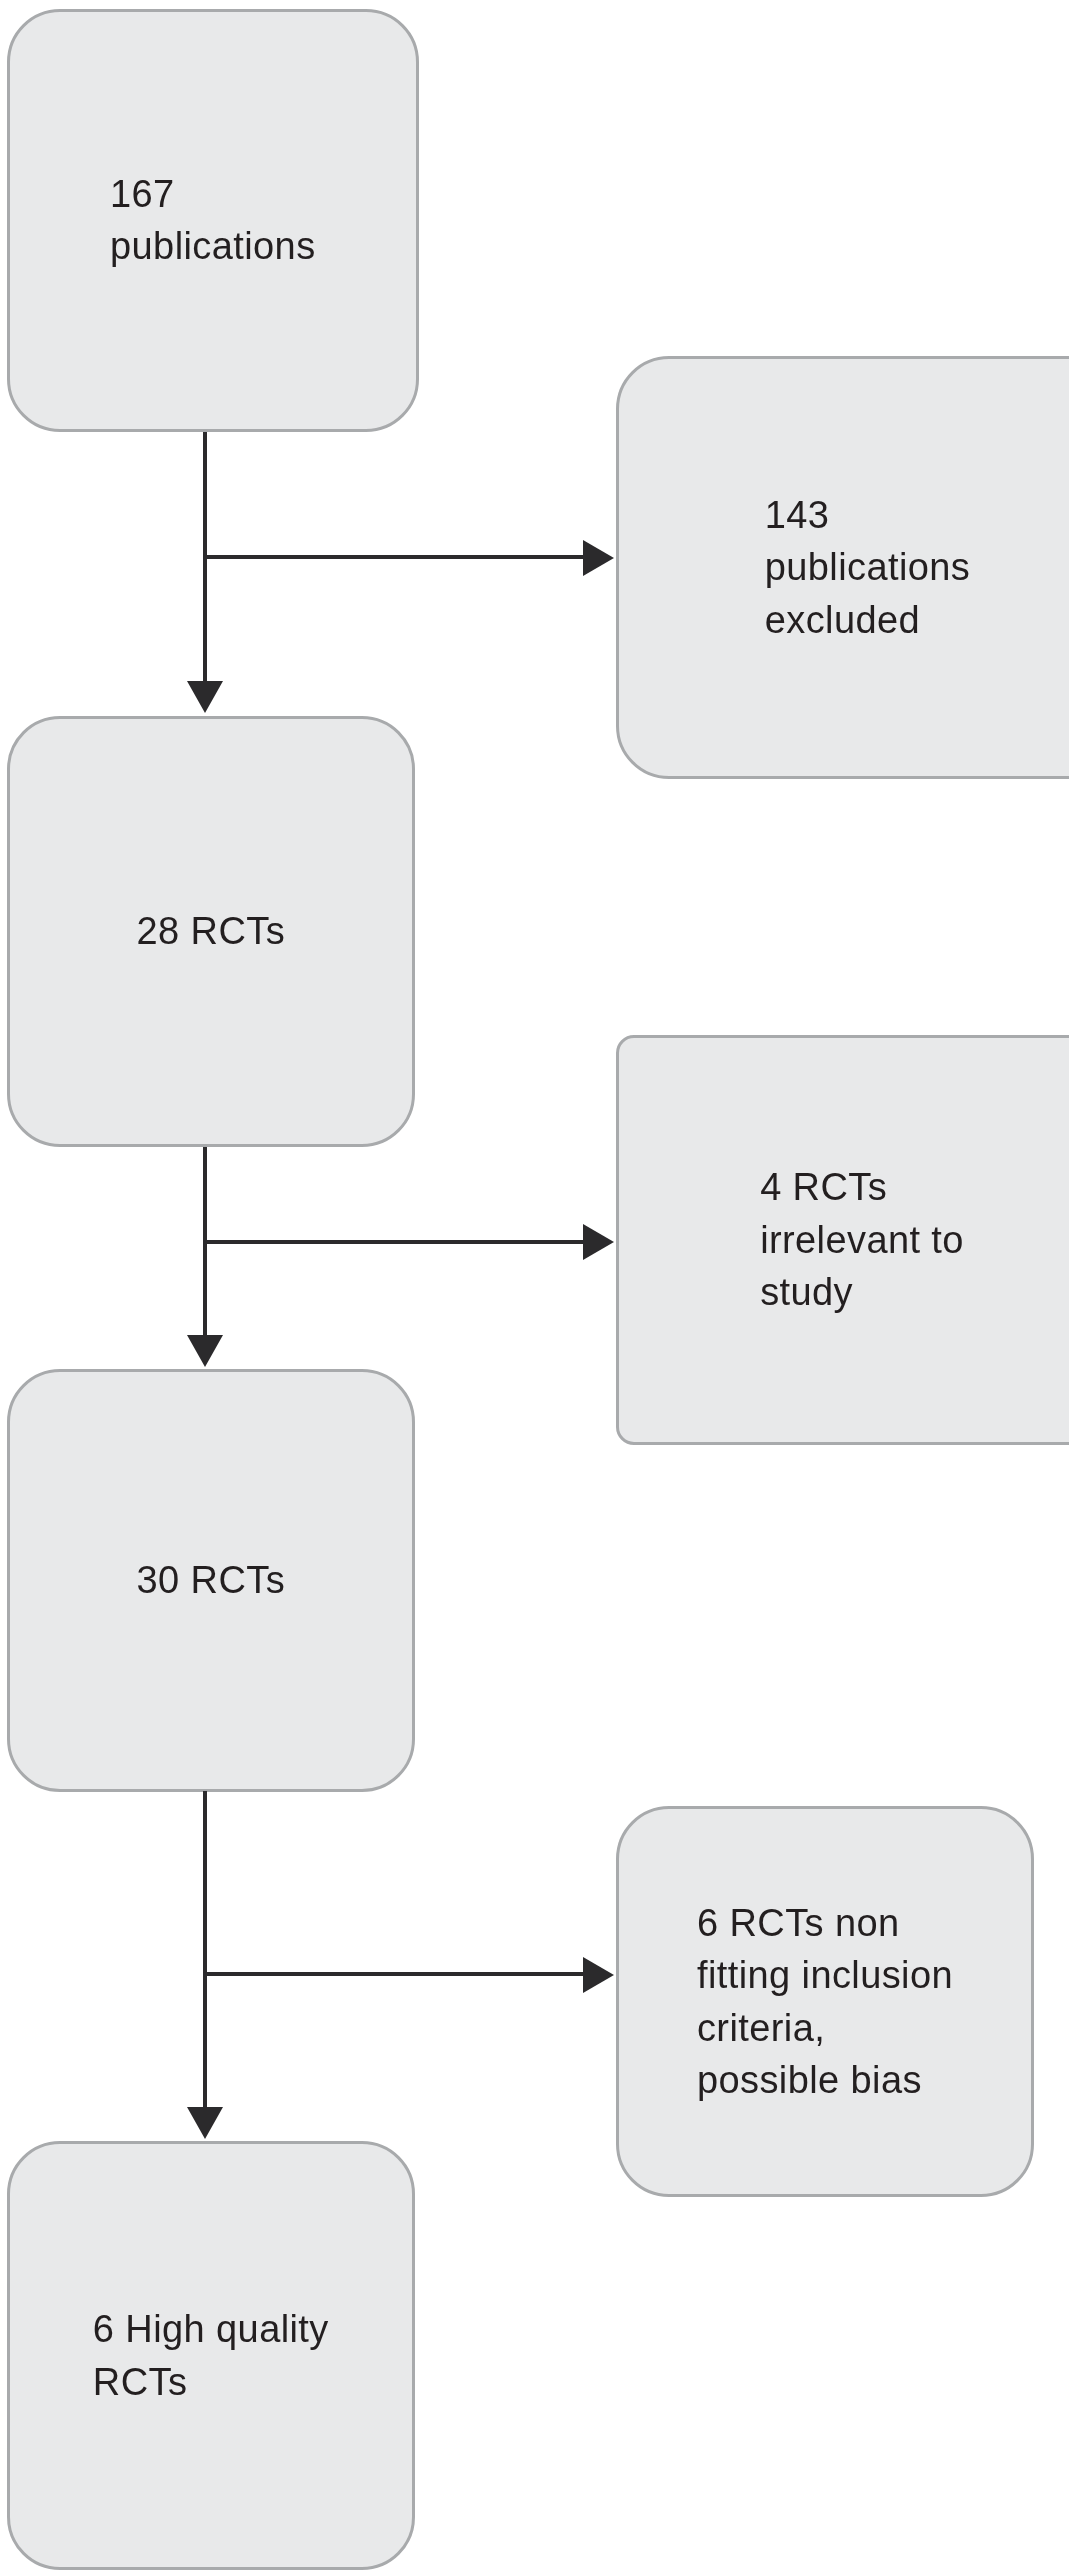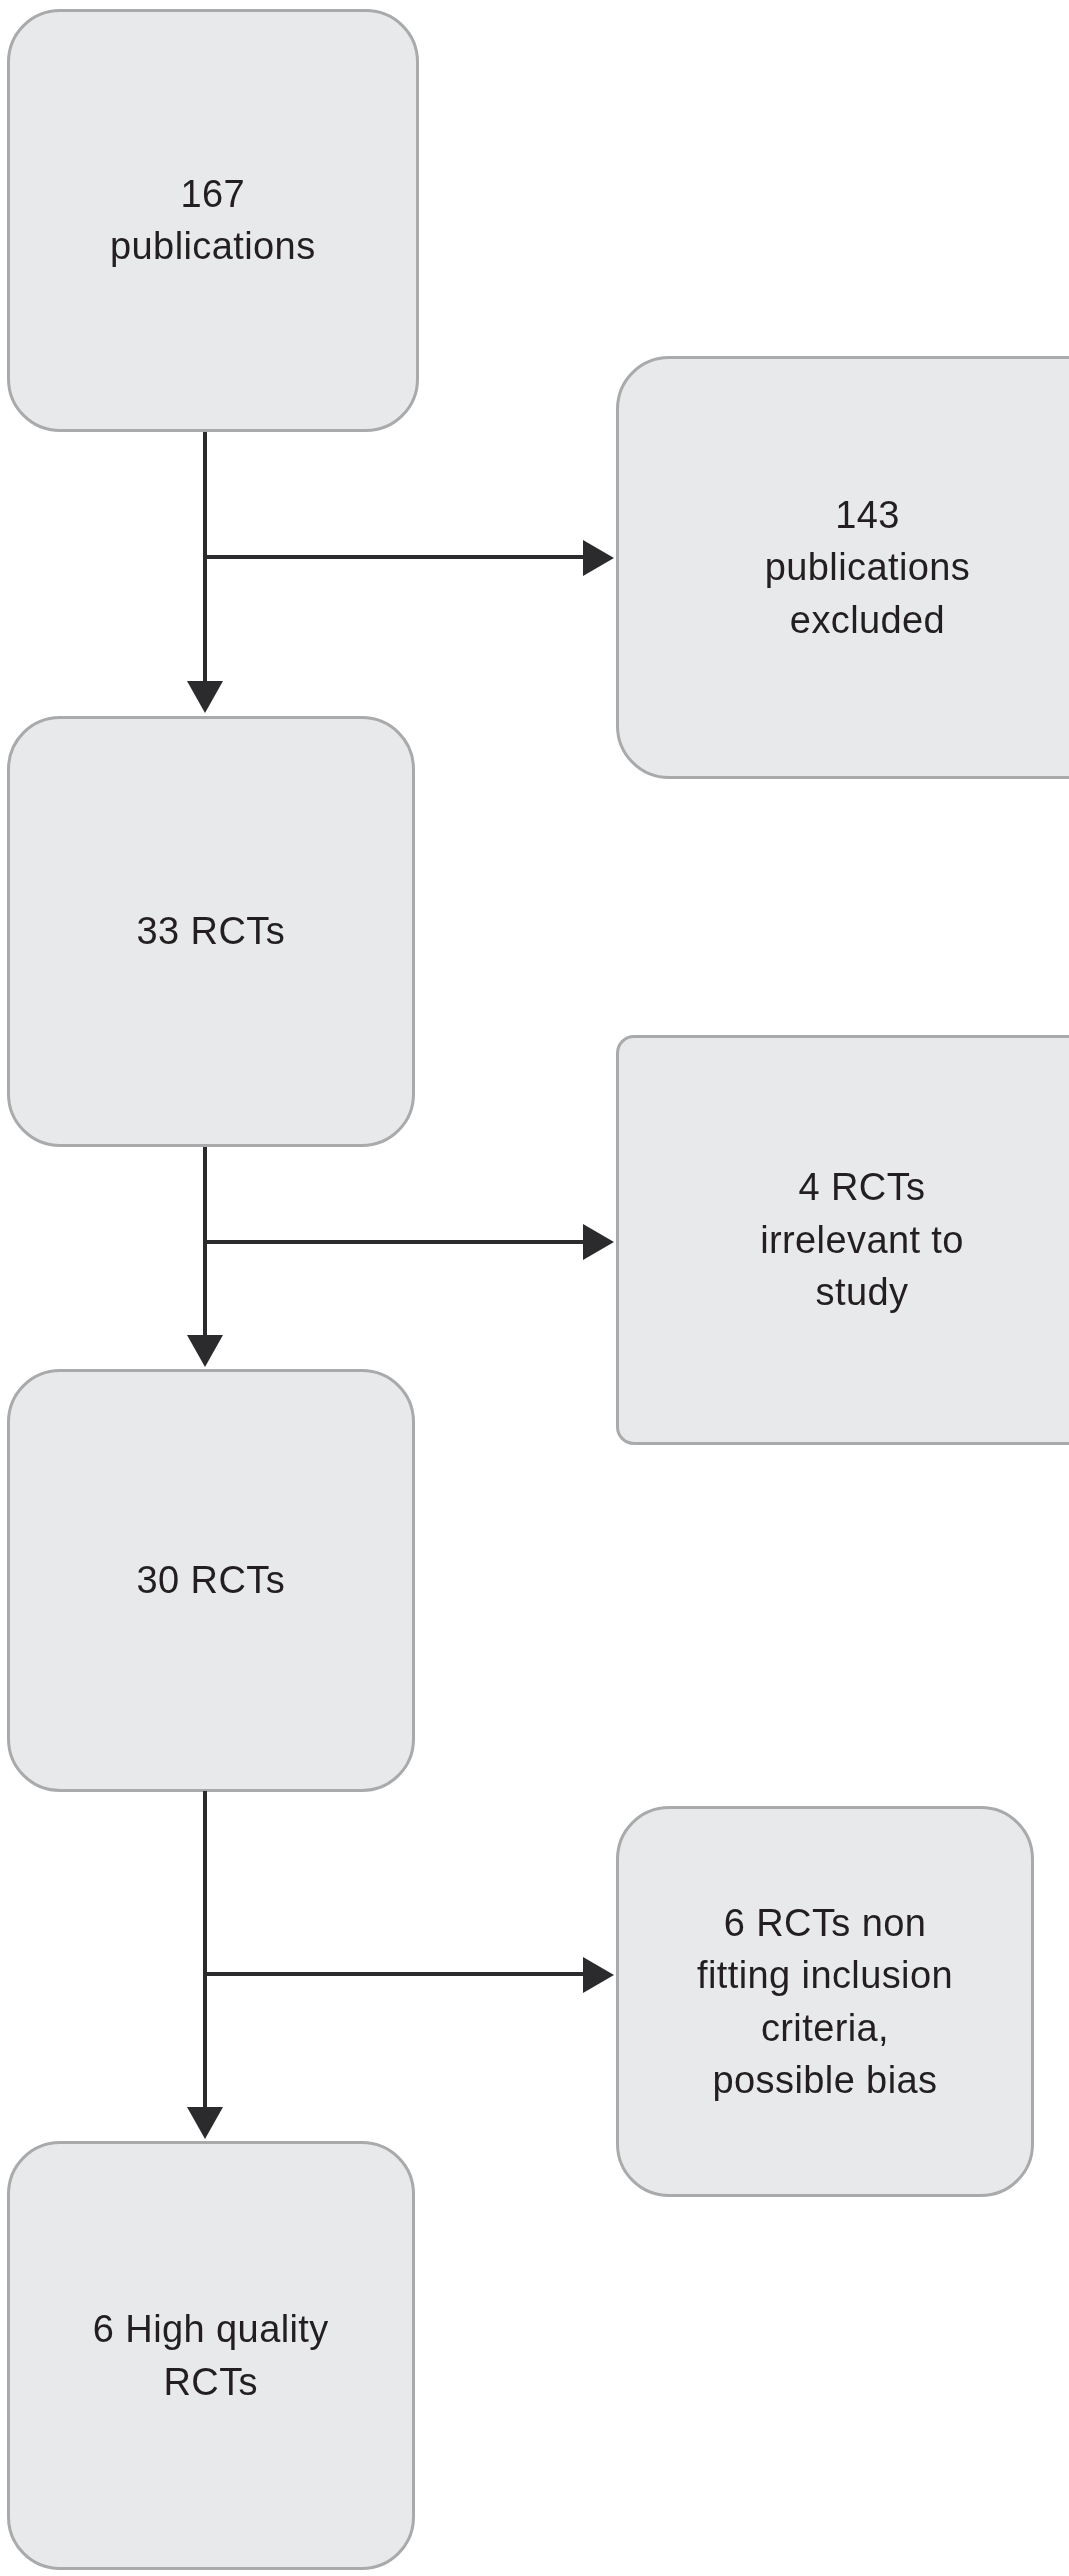--- a/index.html
+++ b/index.html
@@ -12,21 +12,20 @@
     height: 2576px;
     background: var(--background, #ffffff);
     overflow: hidden;
   }
 
   .box {
     position: absolute;
     display: flex;
     align-items: center;
     justify-content: center;
-    text-align: center;
     background: var(--box-fill, #e8e9ea);
     border: 3.4px solid var(--box-border, #a8aaac);
     border-radius: 53px;
   }
 
   .box-label {
     font-size: 38px;
     line-height: 1.38;
     color: var(--text, #231f20);
     white-space: pre-line;
@@ -65,21 +64,21 @@
 <body>
 
 <div class="canvas">
 
   <div class="box" style="left:6.8px; top:8.5px; width:412px; height:423px;">
     <span class="box-label">167
 publications</span>
   </div>
 
   <div class="box" style="left:6.8px; top:716px; width:408px; height:431px;">
-    <span class="box-label">33 RCTs</span>
+    <span class="box-label">28 RCTs</span>
   </div>
 
   <div class="box" style="left:6.8px; top:1369px; width:408px; height:423px;">
     <span class="box-label">30 RCTs</span>
   </div>
 
   <div class="box" style="left:6.8px; top:2141px; width:408px; height:429px;">
     <span class="box-label">6 High quality
 RCTs</span>
   </div>

